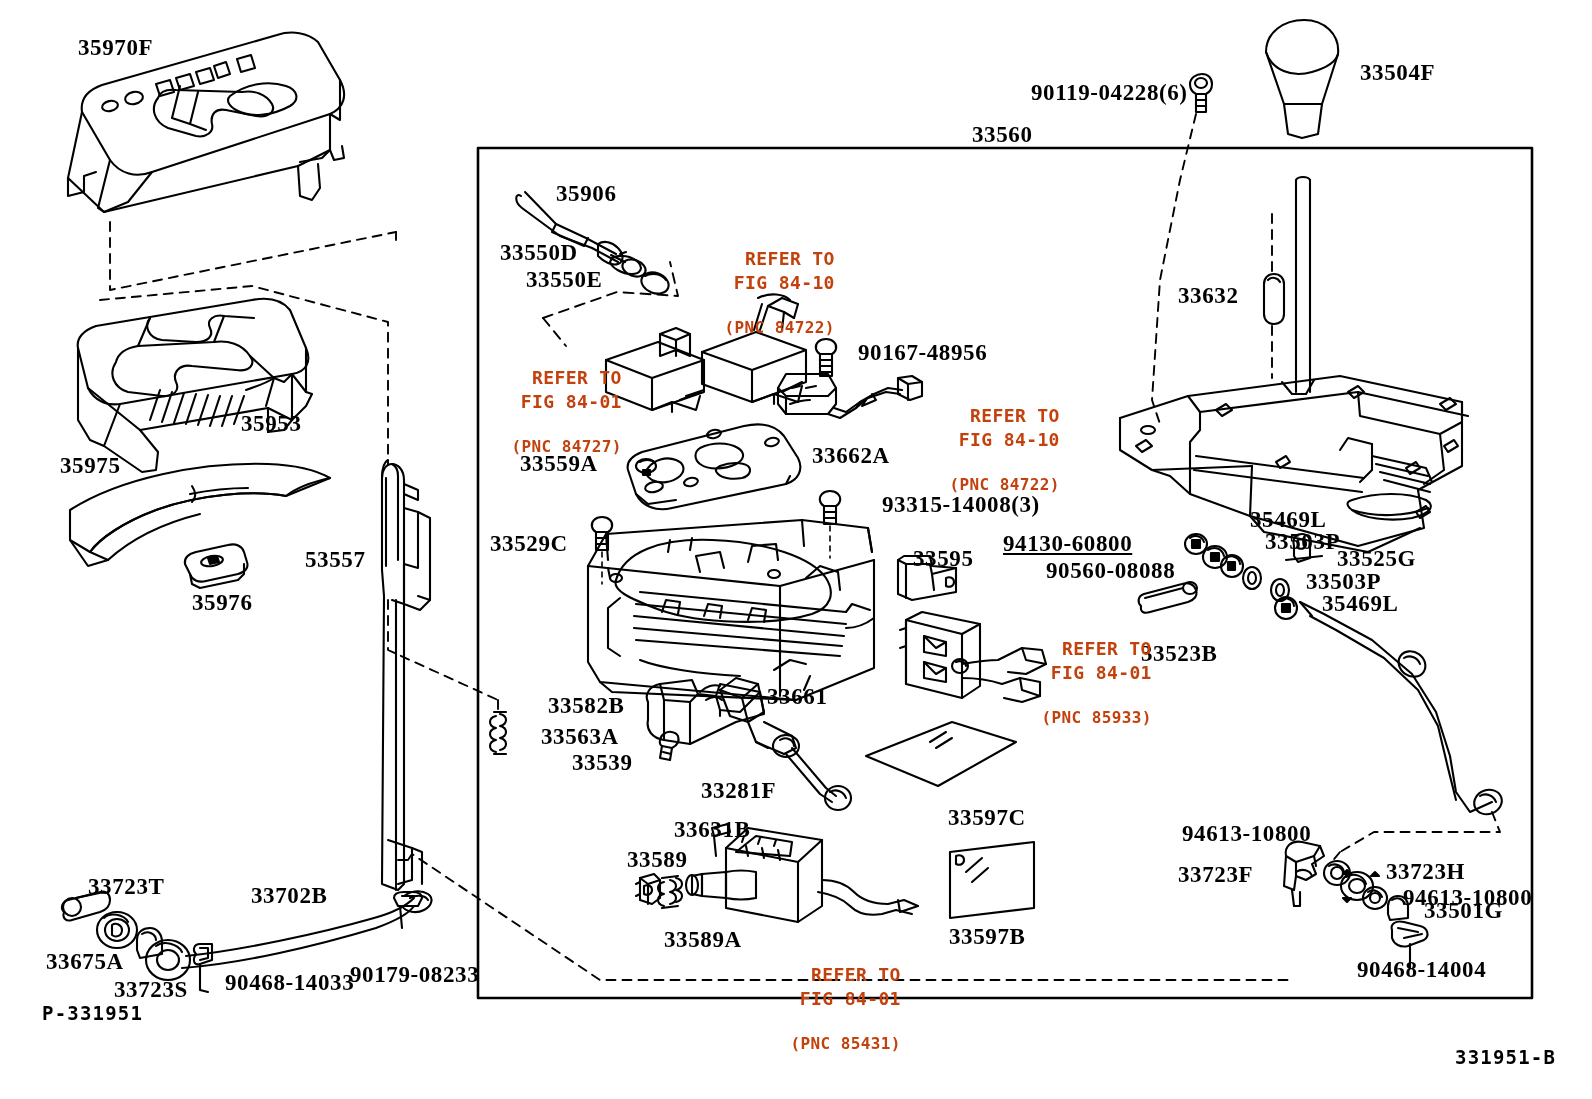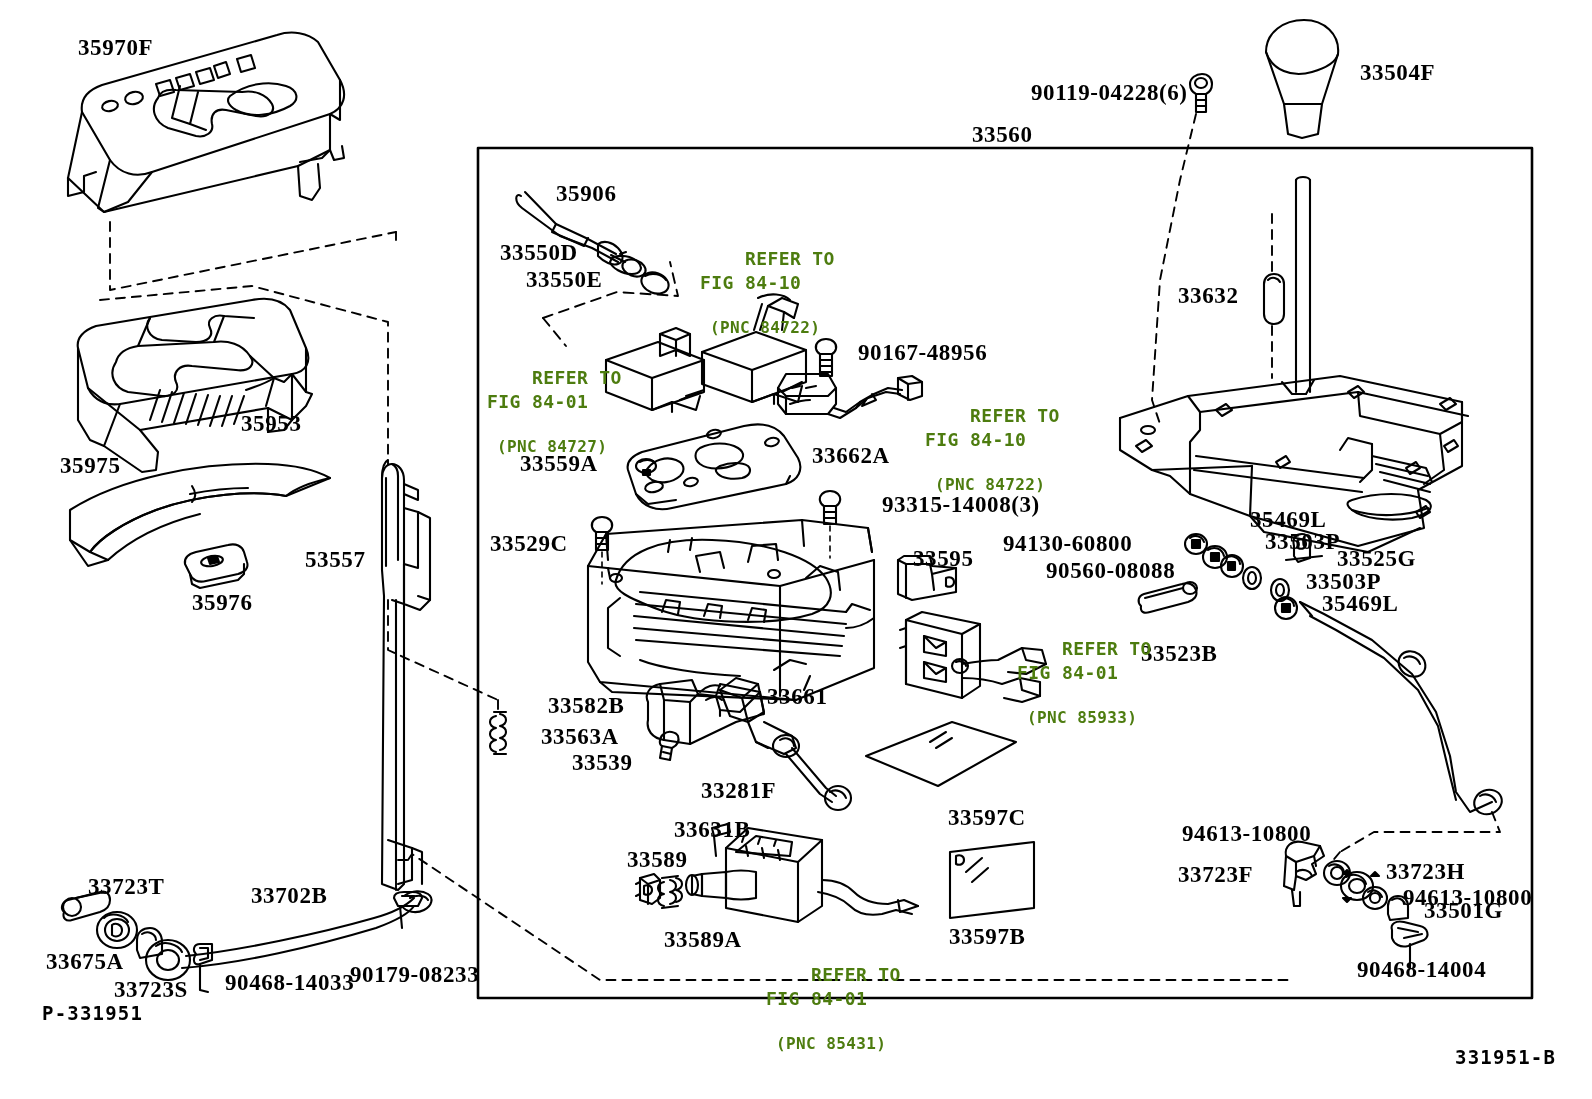--- a/index.html
+++ b/index.html
@@ -29,24 +29,25 @@
     letter-spacing: 0.6px;
     color: #000000;
     white-space: pre;
     line-height: 1.0;
   }
   .refer {
     position: absolute;
     font-family: "DejaVu Sans Mono", monospace;
     font-size: 18px;
     font-weight: bold;
-    color: #4d7c0f;
+    color: #c2410c;
     white-space: pre;
     line-height: 1.30;
     letter-spacing: 0.4px;
+    text-align: right;
   }
   .refer .pnc {
     font-size: 16px;
     padding-left: 10px;
     display: block;
   }
   .corner-code {
     position: absolute;
     font-family: "DejaVu Sans Mono", monospace;
     font-size: 19px;
@@ -654,21 +655,21 @@
   <div class="lbl" style="left:972px; top:123px;">33560</div>
   <div class="lbl" style="left:1178px;top:284px;">33632</div>
 
   <div class="lbl" style="left:858px; top:341px;">90167-48956</div>
   <div class="lbl" style="left:520px; top:452px;">33559A</div>
   <div class="lbl" style="left:812px; top:444px;">33662A</div>
   <div class="lbl" style="left:882px; top:493px;">93315-14008(3)</div>
   <div class="lbl" style="left:913px; top:547px;">33595</div>
   <div class="lbl" style="left:490px; top:532px;">33529C</div>
 
-  <div class="lbl" style="left:1003px;top:532px;">94130-60800</div>
+  <div class="lbl" style="left:1003px;top:532px;text-decoration:underline;">94130-60800</div>
   <div class="lbl" style="left:1046px;top:559px;">90560-08088</div>
   <div class="lbl" style="left:1250px;top:508px;">35469L</div>
   <div class="lbl" style="left:1265px;top:530px;">33503P</div>
   <div class="lbl" style="left:1337px;top:547px;">33525G</div>
   <div class="lbl" style="left:1306px;top:570px;">33503P</div>
   <div class="lbl" style="left:1322px;top:592px;">35469L</div>
   <div class="lbl" style="left:1141px;top:630px;margin-top:12px;">33523B</div>
 
   <div class="lbl" style="left:767px; top:685px;">33661</div>
   <div class="lbl" style="left:548px; top:694px;">33582B</div>

